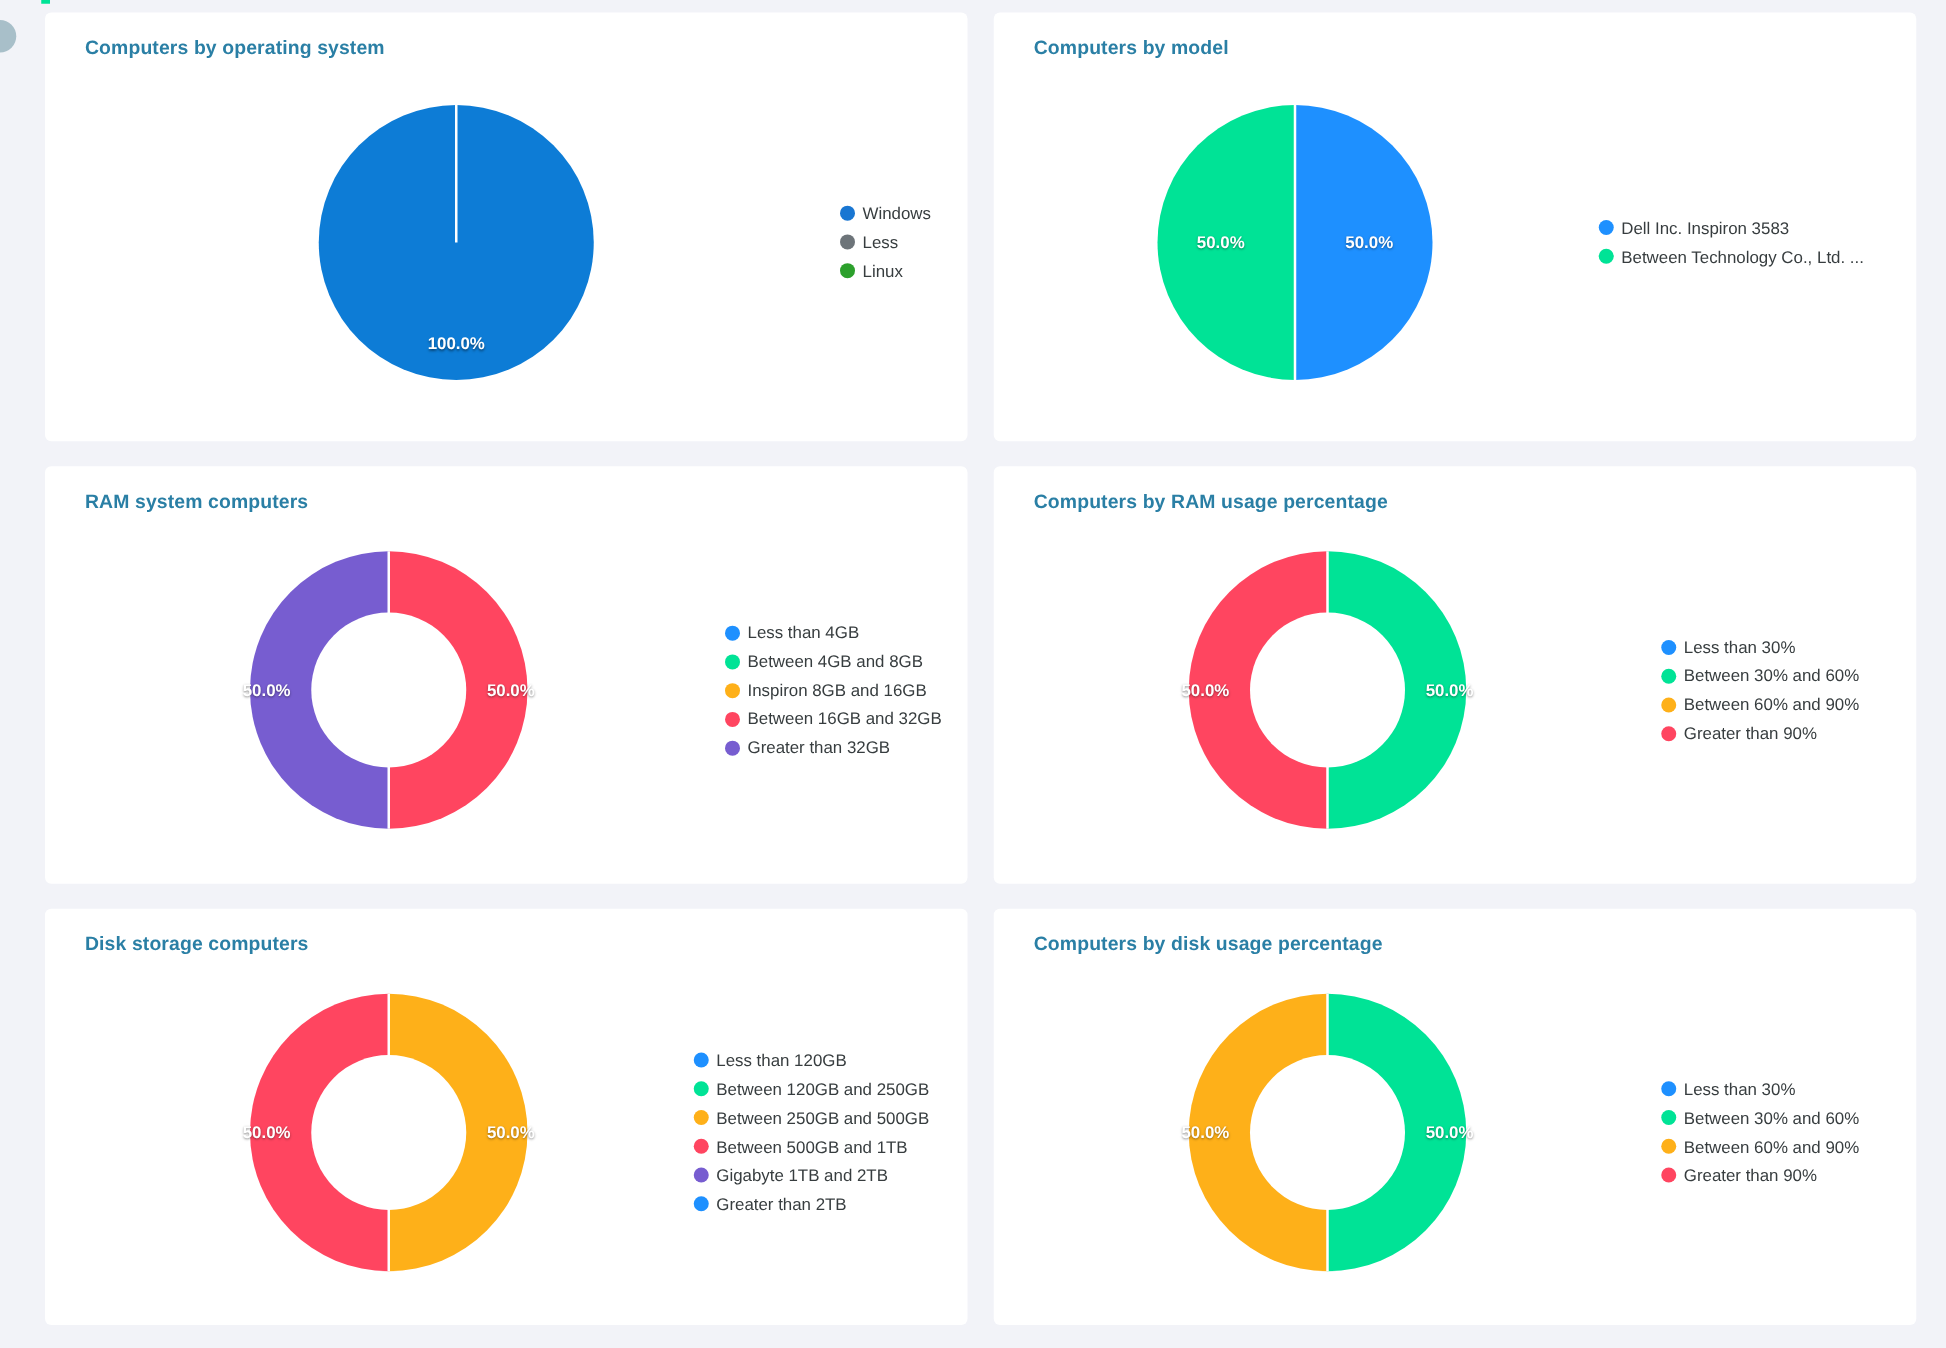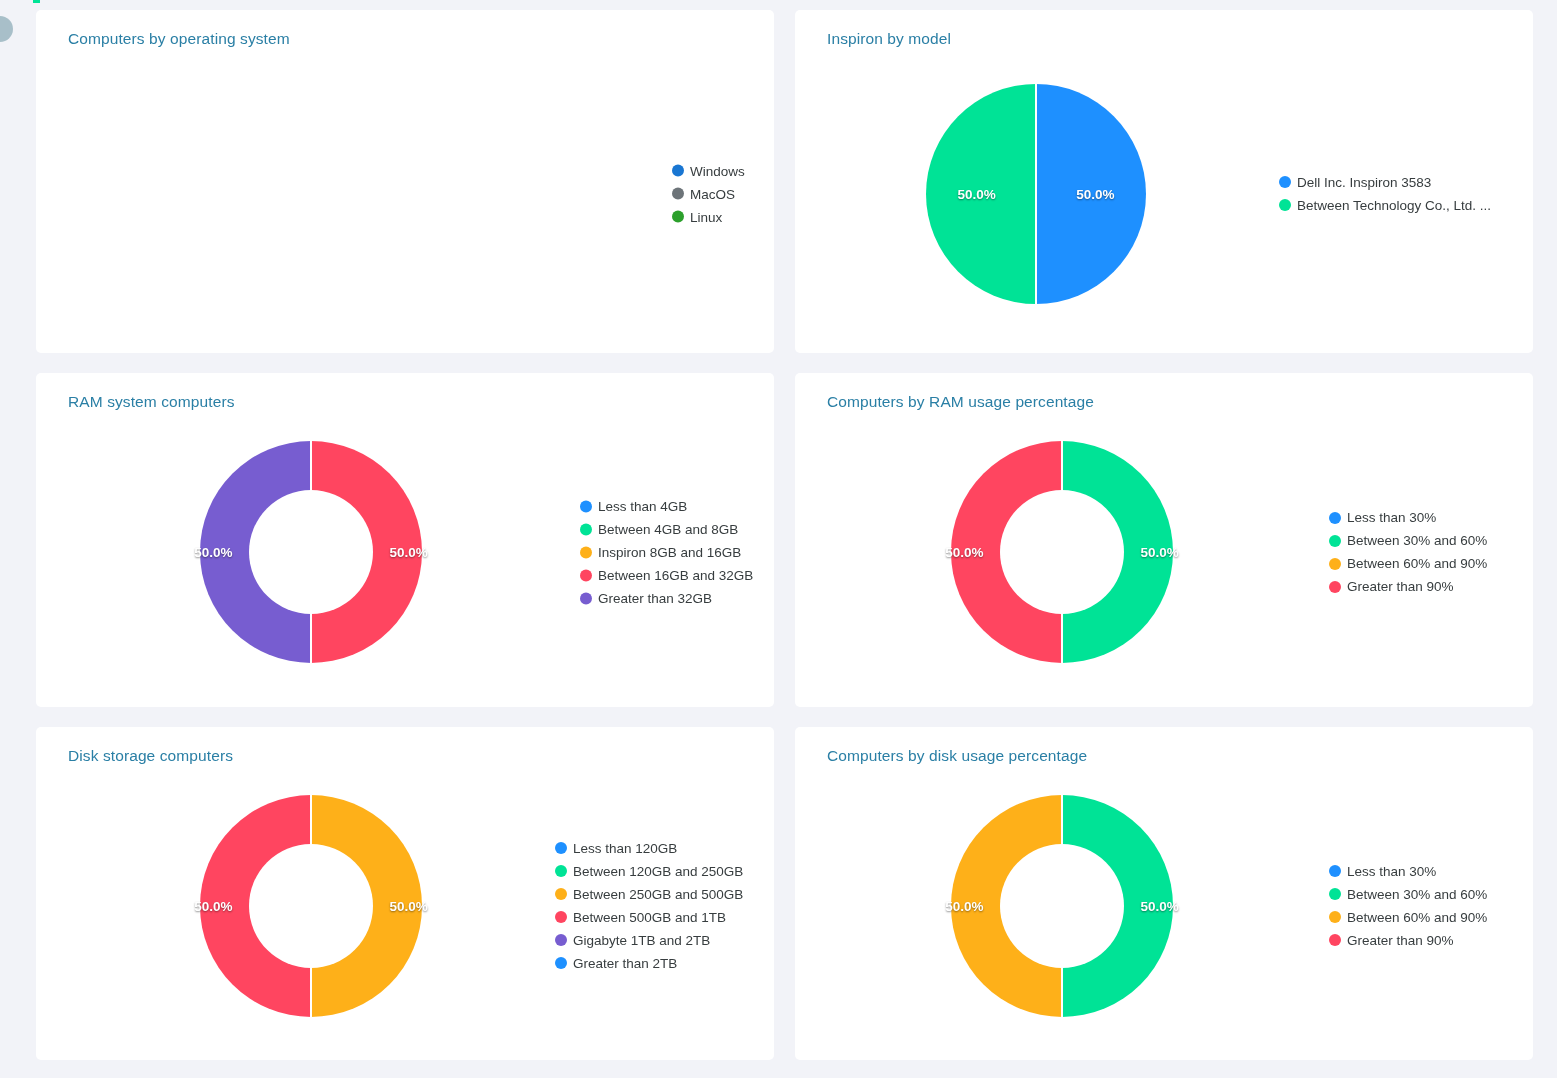--- a/index.html
+++ b/index.html
@@ -56,21 +56,21 @@
     box-sizing: border-box;
     padding: 20px 16px 14px 16px;
   }
   .card.tall { height: 343px; }
   .card.mid  { height: 334px; }
   .card.low  { height: 333px; }
 
   .card-title {
     color: #2a7fa5;
     font-size: 15.5px;
-    font-weight: normal;
+    font-weight: bold;
     letter-spacing: 0.1px;
     margin: 0 0 4px 16px;
   }
 
   .chart-area {
     position: relative;
     width: 100%;
     height: calc(100% - 26px);
   }
 
@@ -155,41 +155,47 @@
 
   <div class="edge-circle"></div>
   <div class="edge-green-chip"></div>
 
   <div class="grid">
 
     <div class="card tall">
       <div class="card-title">Computers by operating system</div>
       <div class="chart-area">
 
+        <div class="figure pie-1">
+          <div class="disc" style="width:220px;height:220px;background:#0d7cd6;">
+            <div class="seam" style="top:0;height:110px;"></div>
+            <div class="slice-label" style="left:50%;top:87%;">100.0%</div>
+          </div>
+        </div>
 
         <div class="legend lg-pie1">
           <div class="legend-item">
             <span class="legend-dot" style="background:#1976d2;"></span>
             <span class="legend-text">Windows</span>
           </div>
           <div class="legend-item">
             <span class="legend-dot" style="background:#6d7479;"></span>
-            <span class="legend-text">MacOS</span>
+            <span class="legend-text">Less</span>
           </div>
           <div class="legend-item">
             <span class="legend-dot" style="background:#2ca02c;"></span>
             <span class="legend-text">Linux</span>
           </div>
         </div>
 
       </div>
     </div>
 
     <div class="card tall">
-      <div class="card-title">Inspiron by model</div>
+      <div class="card-title">Computers by model</div>
       <div class="chart-area">
 
         <div class="figure pie-2">
           <div class="disc" style="width:220px;height:220px;background:linear-gradient(90deg,#00e396 0 50%,#1e90ff 50% 100%);">
             <div class="seam" style="top:0;height:100%;"></div>
             <div class="slice-label" style="left:23%;top:50%;">50.0%</div>
             <div class="slice-label" style="left:77%;top:50%;">50.0%</div>
           </div>
         </div>
 

